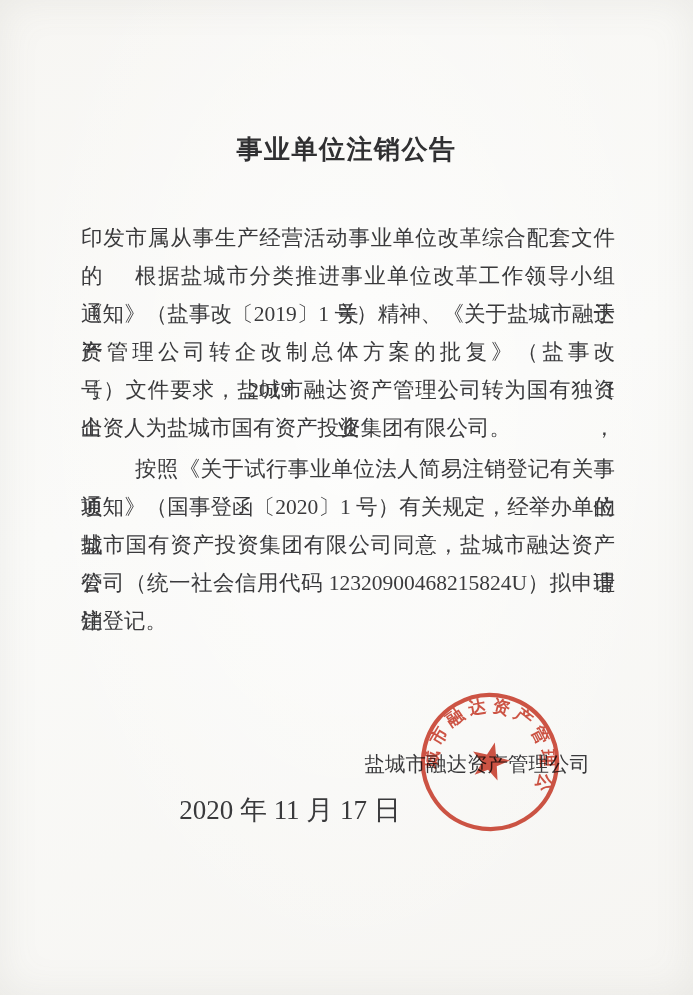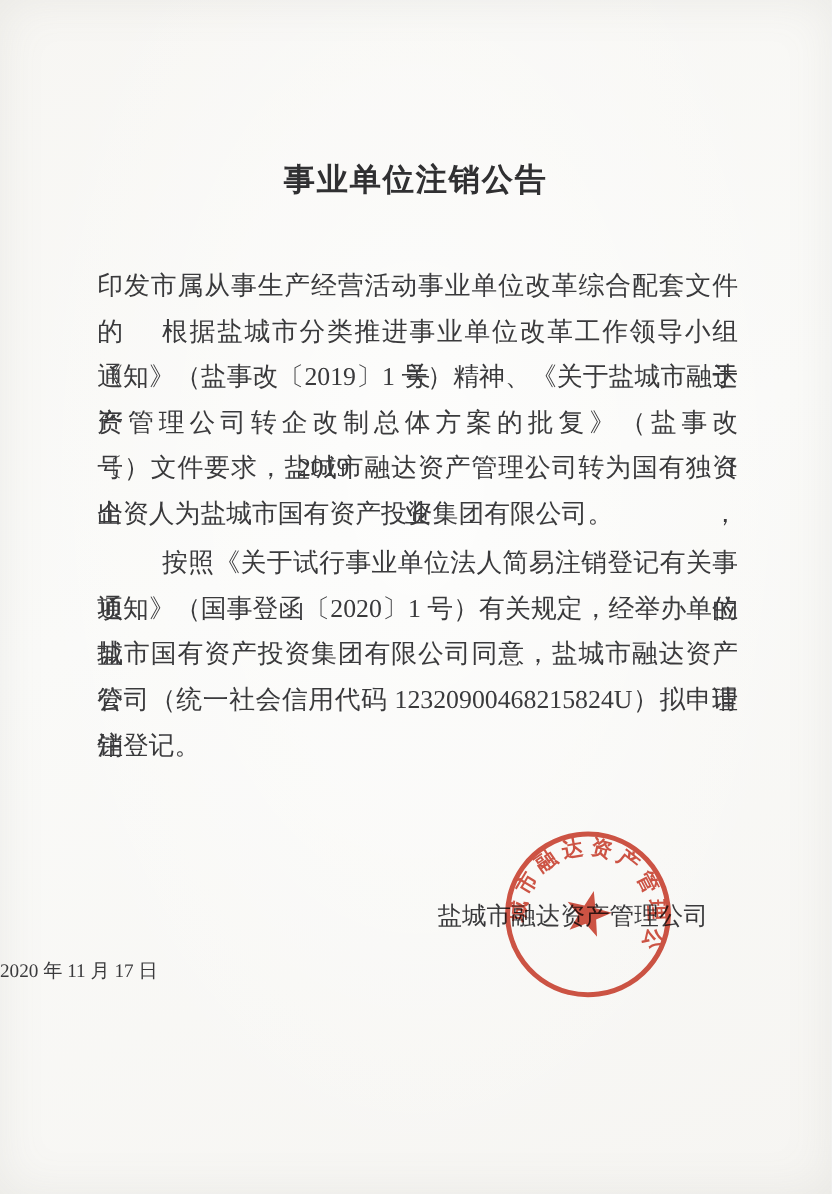--- a/index.html
+++ b/index.html
@@ -55,24 +55,24 @@
     left: 0;
     width: 590px;
     text-align: right;
     font-size: 20.5px;
     line-height: 30px;
     color: #3a3a3c;
   }
   .sig-date {
     position: absolute;
     top: 795px;
-    left: 0;
+    left: 16px;
     width: 548px;
-    text-align: left;
-    font-size: 16px;
+    text-align: center;
+    font-size: 27px;
     line-height: 30px;
     color: #3a3a3c;
   }
   .seal {
     position: absolute;
     left: 415px;
     top: 687px;
     width: 150px;
     height: 150px;
     mix-blend-mode: multiply;

